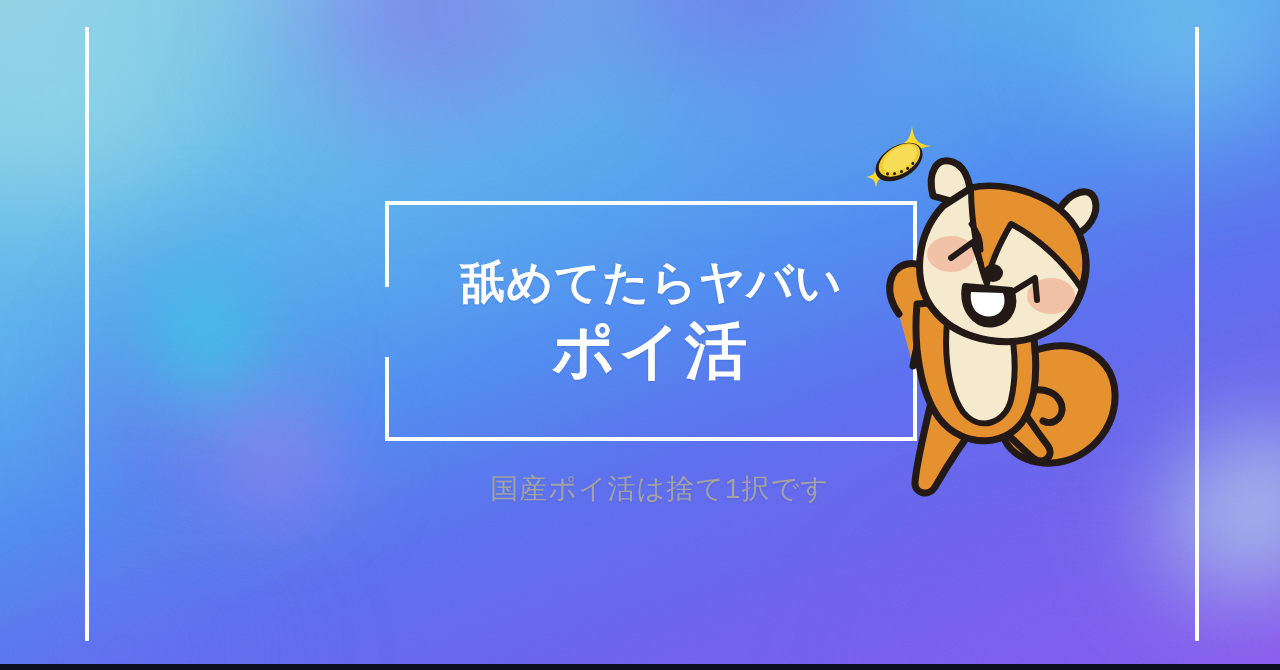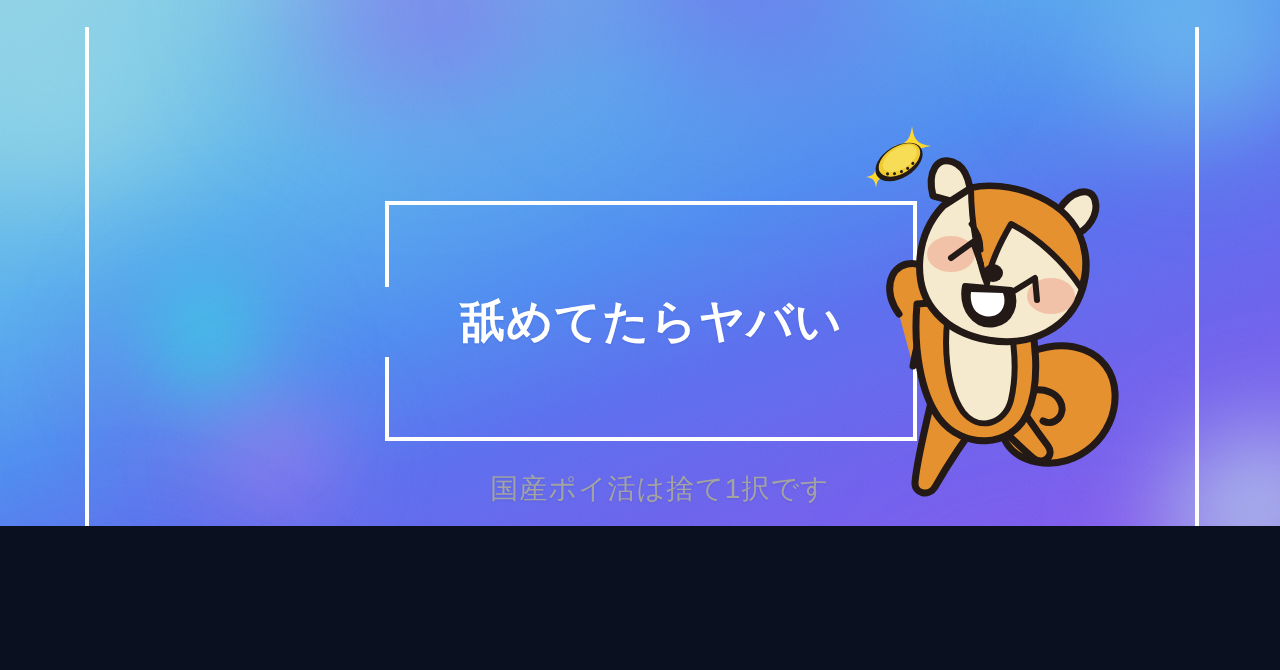--- a/index.html
+++ b/index.html
@@ -3,21 +3,21 @@
 <meta charset="utf-8">
 <style>
   html, body {
     margin: 0;
     padding: 0;
     background: #0b1020;
   }
   #banner {
     position: relative;
     width: 1280px;
-    height: 526px;
+    height: 664px;
     overflow: hidden;
     font-family: "Liberation Sans", "DejaVu Sans", sans-serif;
     -webkit-font-smoothing: antialiased;
   }
 
   
   .bg-base {
     position: absolute;
     inset: 0;
     background:
@@ -219,20 +219,21 @@
     <div class="fr fr-top"></div>
     <div class="fr fr-bottom"></div>
     <div class="fr fr-left-a"></div>
     <div class="fr fr-left-b"></div>
     <div class="fr fr-right-a"></div>
     <div class="fr fr-right-b"></div>
   </div>
 
   <div class="title-block">
     <div class="headline-1">舐めてたらヤバい</div>
+    <div class="headline-2">ポイ活</div>
   </div>
 
   <div class="subtitle">
     <span class="subtitle-inner">国産ポイ活は捨て1択です</span>
   </div>
 
   <svg class="coin-cluster" viewBox="0 0 120 100">
 
     <path d="M57 8 C59 22 62 26 76 28 C62 30 59 34 57 48 C55 34 52 30 38 28 C52 26 55 22 57 8 Z" fill="#ffd82e"></path>
 

